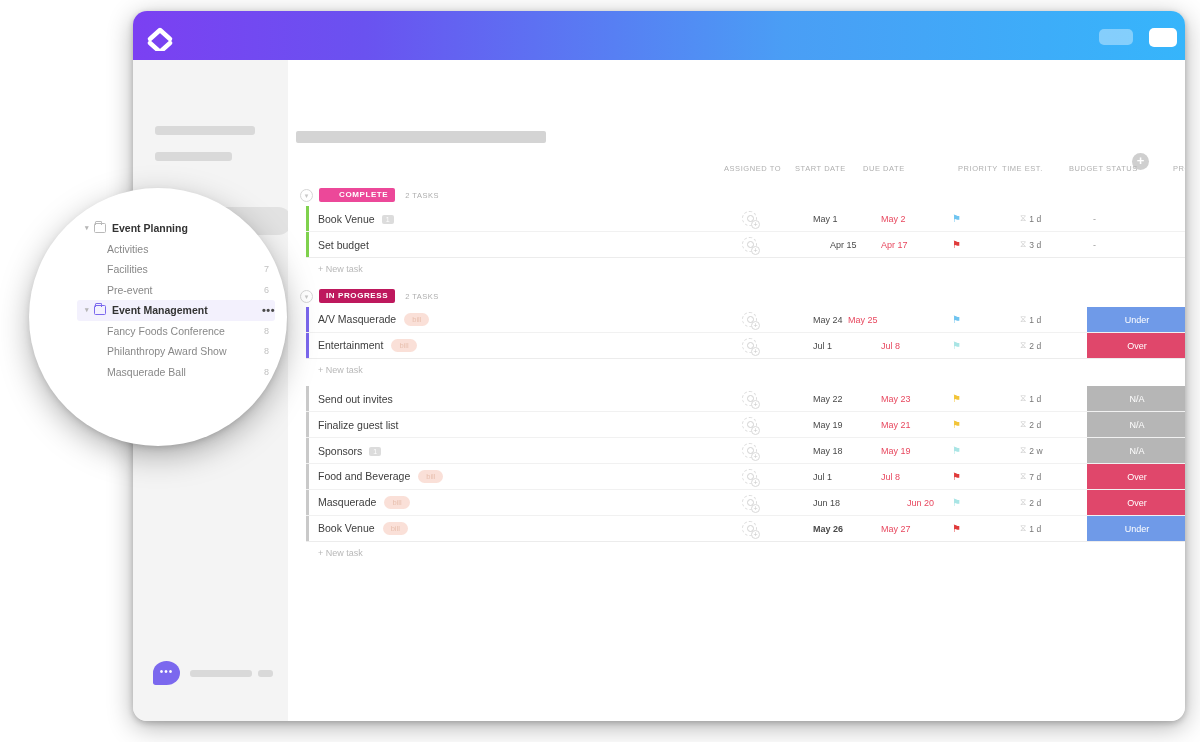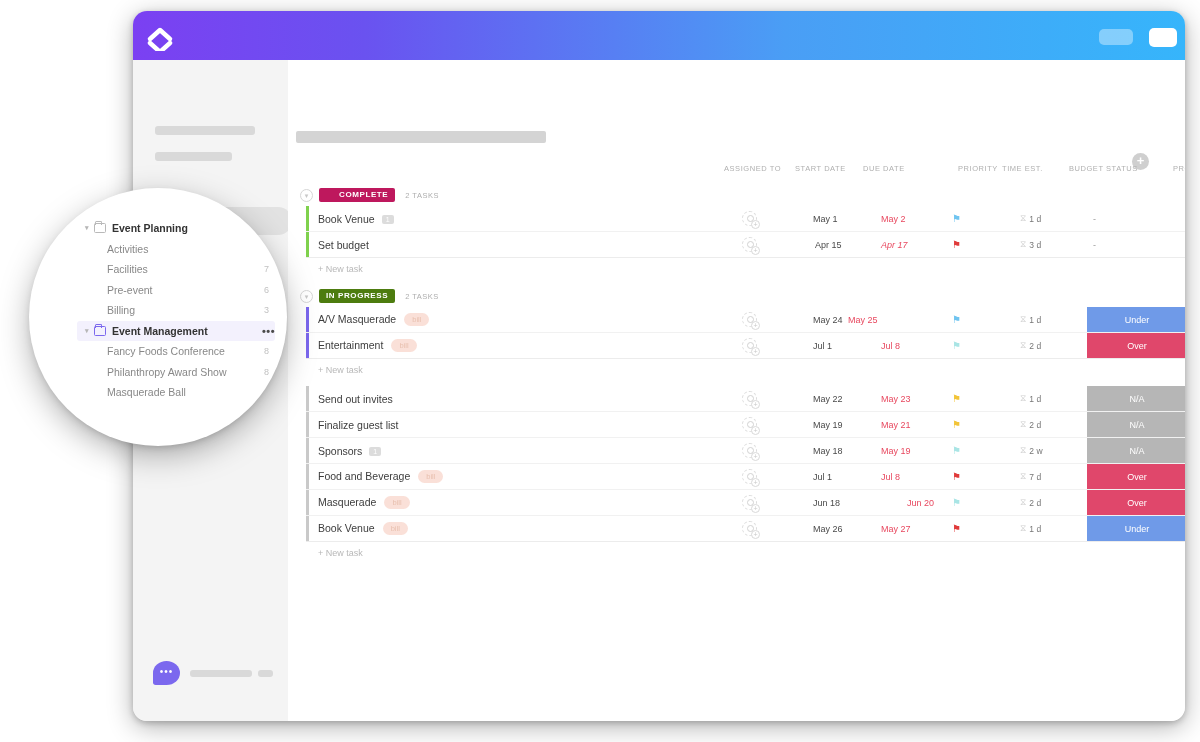--- a/index.html
+++ b/index.html
@@ -330,21 +330,21 @@
           <div class="colh" style="left: 575px;">DUE DATE</div>
           <div class="colh" style="left: 646px; margin-left: 24px;">PRIORITY</div>
           <div class="colh" style="left: 714px;">TIME EST.</div>
           <div class="colh" style="left: 781px;">BUDGET STATUS</div>
           <div class="colh" style="left: 885px;">PROGRESS</div>
         </div>
       <div id="groups" style="top: 124px;">
           <div class="group">
             <div class="group-head">
               <div class="collapse-icon">▾</div>
-              <div class="status-chip" style="background: #be185d; padding-left: 20px;">COMPLETE</div>
+              <div class="status-chip" style="background: #ec4899; padding-left: 20px;">COMPLETE</div>
               <div class="task-count">2 TASKS</div>
             </div>
             <div class="group-rows">
               <div class="accent-bar" style="background: rgb(127, 209, 77);"></div>
               <div class="task-row">
                 <div class="task-name"><span>Book Venue</span><span class="sub-badge">1</span></div>
                 <div class="cell" style="left: 436px;">
                   <div class="avatar">
                     <span class="plus">+</span>
                   </div>
@@ -366,44 +366,44 @@
                 </div>
                 <div class="budget-cell empty" style="left: 781px; justify-content: flex-start; padding-left: 6px;">-</div>
               </div>
               <div class="task-row">
                 <div class="task-name"><span>Set budget</span></div>
                 <div class="cell" style="left: 436px;">
                   <div class="avatar">
                     <span class="plus">+</span>
                   </div>
                 </div>
-                <div class="cell" style="left: 509px; align-items: center;">
+                <div class="cell" style="left: 524px; align-items: center;">
                   <span class="date">Apr 15</span>
                 </div>
-                <div class="cell" style="left: 575px; font-style: italic;">
+                <div class="cell" style="left: 575px;">
                   <span class="date due">Apr 17</span>
                 </div>
                 <div class="cell" style="left: 646px;">
                   <span class="flag-glyph" style="color: rgb(224, 58, 58);">⚑</span>
                 </div>
                 <div class="cell" style="left: 714px;">
                   <span class="time-est">
                     <span class="hourglass">⧖</span>
                     <span>3 d</span>
                   </span>
                 </div>
                 <div class="budget-cell empty" style="left: 781px; justify-content: flex-start; padding-left: 6px;">-</div>
               </div>
             </div>
             <div class="new-task">+ New task</div>
           </div>
           <div class="group">
             <div class="group-head">
               <div class="collapse-icon">▾</div>
-              <div class="status-chip" style="background: #4d7c0f; text-align: right;">IN PROGRESS</div>
+              <div class="status-chip" style="background: #be185d; text-align: right;">IN PROGRESS</div>
               <div class="task-count">2 TASKS</div>
             </div>
             <div class="group-rows">
               <div class="accent-bar" style="background: rgb(123, 104, 238);"></div>
               <div class="task-row">
                 <div class="task-name"><span>A/V Masquerade</span><span class="tag-bill">bill</span></div>
                 <div class="cell" style="left: 436px;">
                   <div class="avatar">
                     <span class="plus">+</span>
                   </div>
@@ -575,21 +575,21 @@
                 </div>
                 <div class="budget-cell" style="left: 781px; background: rgb(224, 71, 107);">Over</div>
               </div>
               <div class="task-row">
                 <div class="task-name"><span>Book Venue</span><span class="tag-bill">bill</span></div>
                 <div class="cell" style="left: 436px;">
                   <div class="avatar">
                     <span class="plus">+</span>
                   </div>
                 </div>
-                <div class="cell" style="left: 507px;">
+                <div class="cell" style="left: 507px; font-weight: bold;">
                   <span class="date">May 26</span>
                 </div>
                 <div class="cell" style="left: 575px;">
                   <span class="date due">May 27</span>
                 </div>
                 <div class="cell" style="left: 646px;">
                   <span class="flag-glyph" style="color: rgb(224, 58, 58);">⚑</span>
                 </div>
                 <div class="cell" style="left: 714px;">
                   <span class="time-est">
@@ -621,24 +621,20 @@
         <span class="mag-count">7</span>
       </div>
       <div class="mag-row child">
         <span>Facilities</span>
         <span class="mag-count">7</span>
       </div>
       <div class="mag-row child">
         <span>Pre-event</span>
         <span class="mag-count">6</span>
       </div>
-      <div class="mag-row child">
-        <span>Billing</span>
-        <span class="mag-count">3</span>
-      </div>
       <div class="mag-row folder active">
         <span class="mag-caret">▾</span>
         <span class="folder-icon purple"></span>
         <span>Event Management</span>
         <span class="mag-dots">•••</span>
       </div>
       <div class="mag-row child">
         <span>Fancy Foods Conference</span>
         <span class="mag-count">8</span>
       </div>

